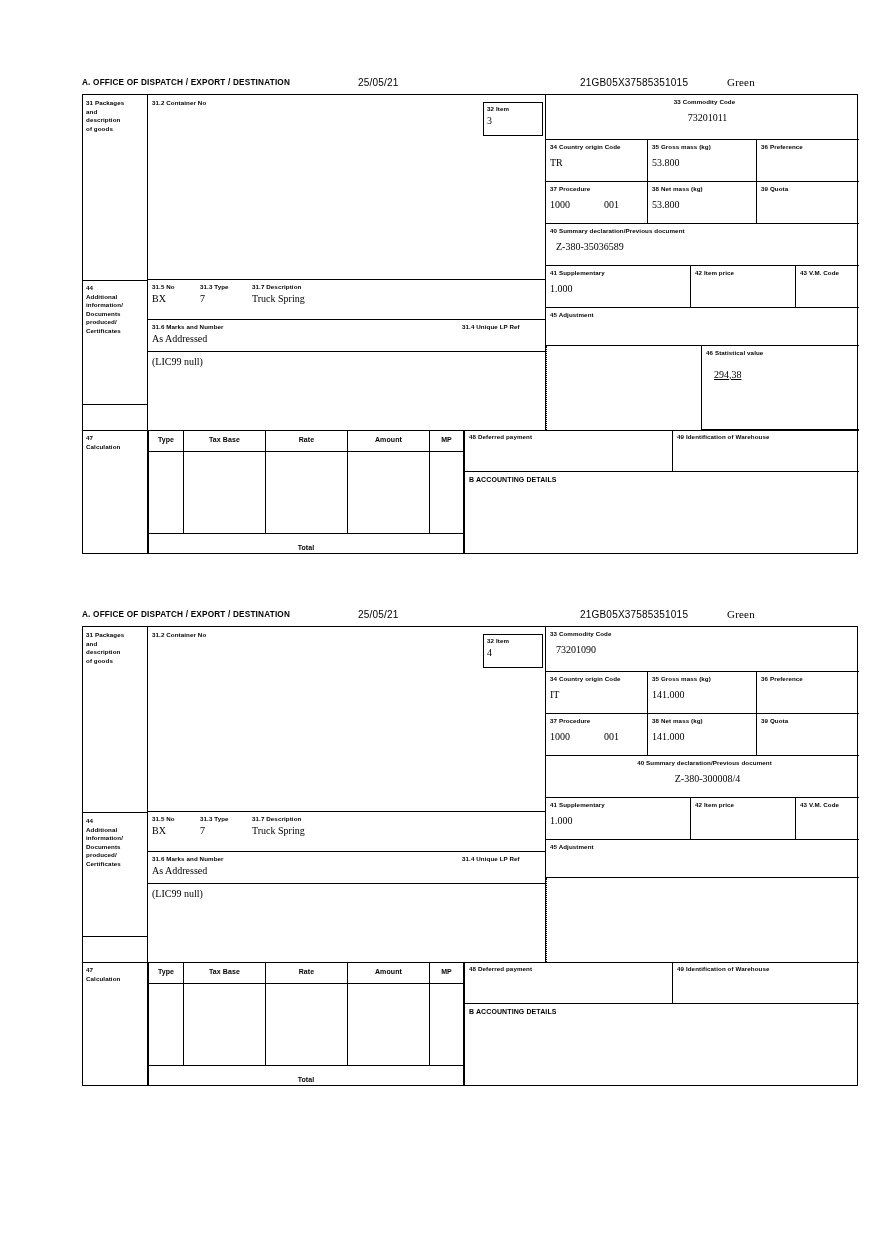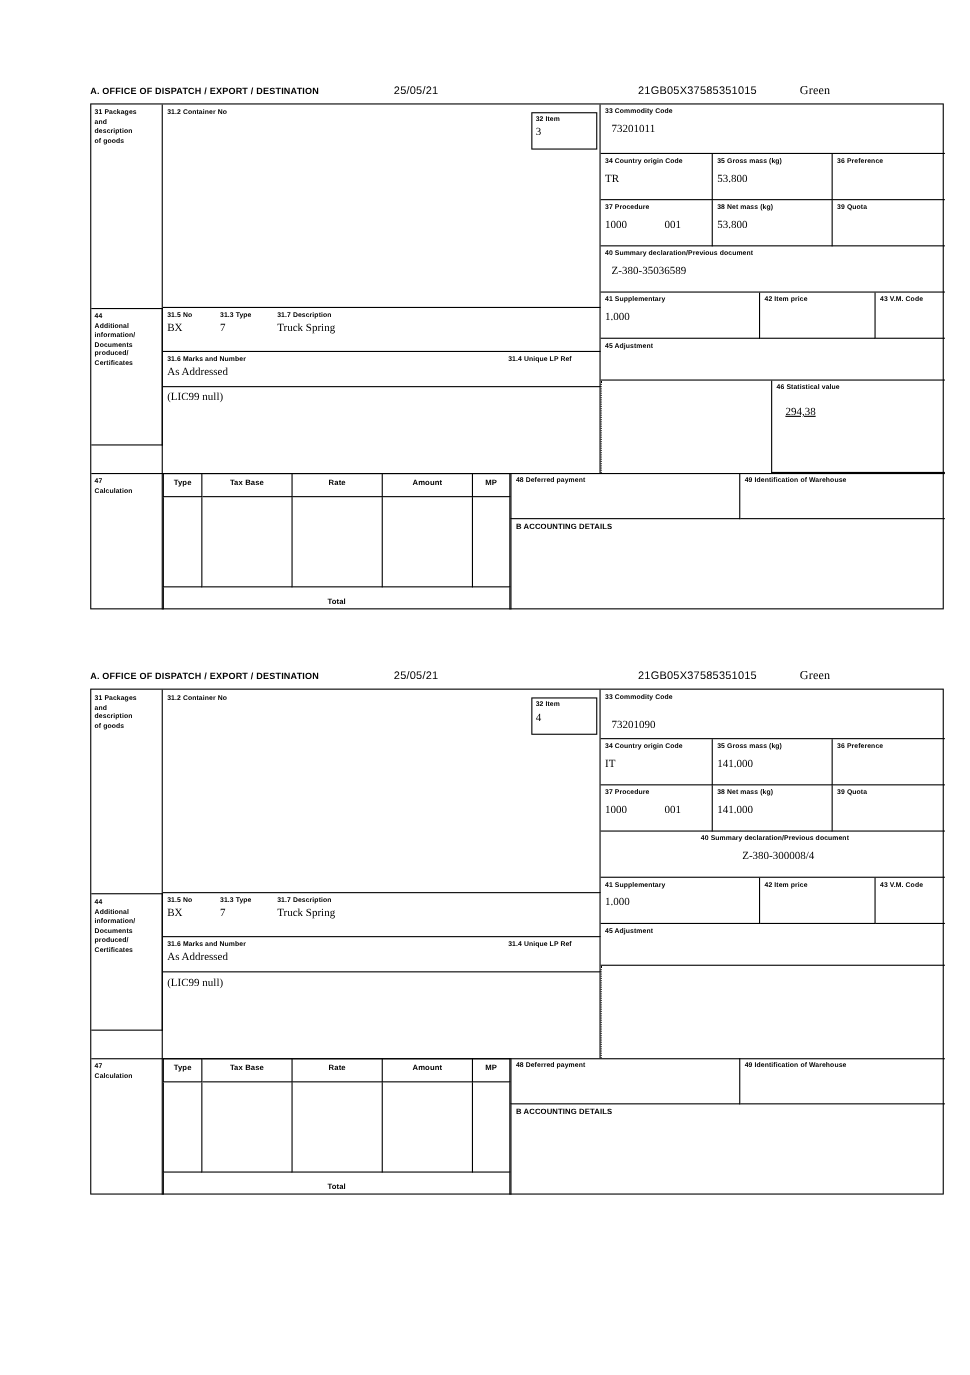--- a/index.html
+++ b/index.html
@@ -160,21 +160,21 @@
         <div class="lbl">produced/</div>
         <div class="lbl">Certificates</div>
       </div>
 
       <div class="c" style="left:0;top:185px;width:65px;height:0;border-top:1px solid #000;"></div>
 
       <div class="c br" style="left:65px;top:257px;width:398px;height:78px;padding:4px 0 0 4px;">
         <div class="val">(LIC99 null)</div>
       </div>
 
-      <div class="c bb" style="left:463px;top:0;width:313px;height:45px;padding:3px 0 16px 4px;">
+      <div class="c bb" style="left:463px;top:0;width:313px;height:45px;padding:3px 0 16px 4px;text-align:center;">
         <div class="lbl">33 Commodity Code</div>
         <div class="val" style="margin-top:5px;margin-left:6px;">73201011</div>
       </div>
 
       <div class="c bb br" style="left:463px;top:45px;width:102px;height:42px;padding:3px 0 0 4px;">
         <div class="lbl">34 Country origin Code</div>
         <div class="val" style="margin-top:5px;">TR</div>
       </div>
       <div class="c bb br" style="left:565px;top:45px;width:109px;height:42px;padding:3px 0 0 4px;">
         <div class="lbl">35 Gross mass (kg)</div>
@@ -345,21 +345,21 @@
         <div class="lbl">produced/</div>
         <div class="lbl">Certificates</div>
       </div>
 
       <div class="c br" style="left:65px;top:257px;width:398px;height:78px;padding:4px 0 0 4px;">
         <div class="val">(LIC99 null)</div>
       </div>
 
       <div class="c bb" style="left:463px;top:0;width:313px;height:45px;padding:3px 0 0 4px;">
         <div class="lbl">33 Commodity Code</div>
-        <div class="val" style="margin-top:15px;margin-left:6px;">73201090</div>
+        <div class="val" style="margin-top:5px;margin-left:6px;">73201090</div>
       </div>
 
       <div class="c bb br" style="left:463px;top:45px;width:102px;height:42px;padding:3px 0 0 4px;">
         <div class="lbl">34 Country origin Code</div>
         <div class="val" style="margin-top:5px;">IT</div>
       </div>
       <div class="c bb br" style="left:565px;top:45px;width:109px;height:42px;padding:3px 0 0 4px;">
         <div class="lbl">35 Gross mass (kg)</div>
         <div class="val" style="margin-top:5px;">141.000</div>
       </div>

